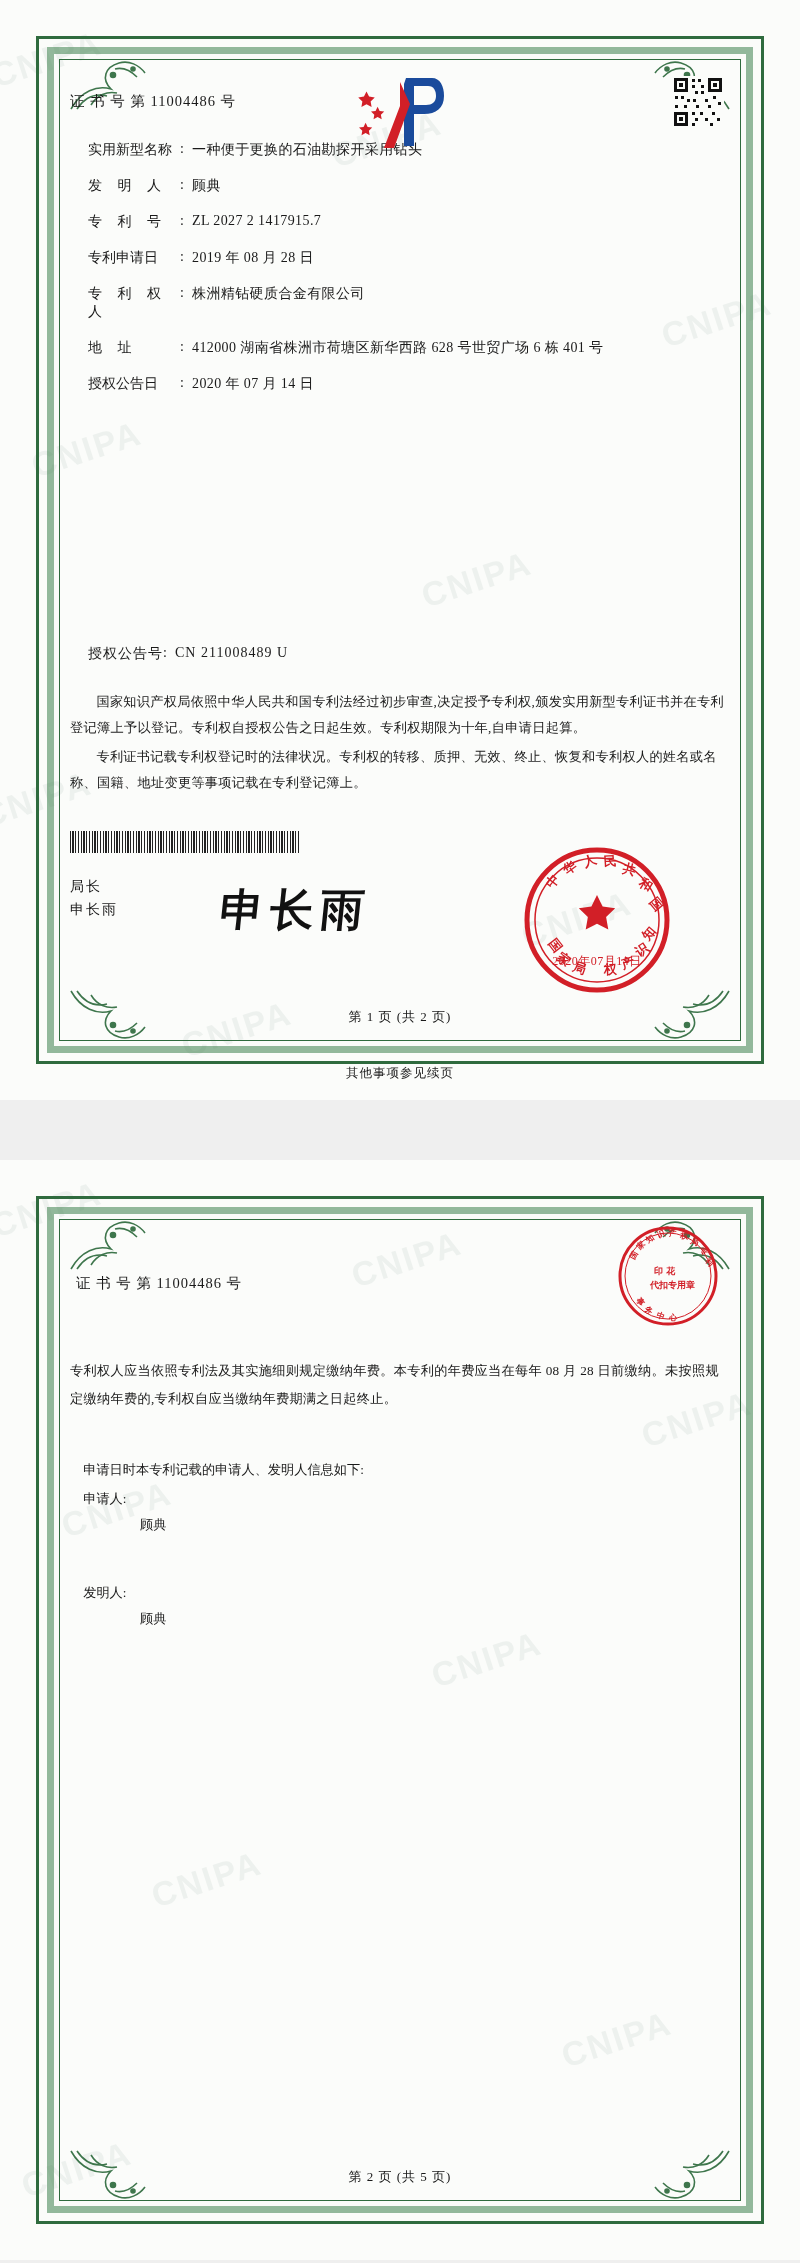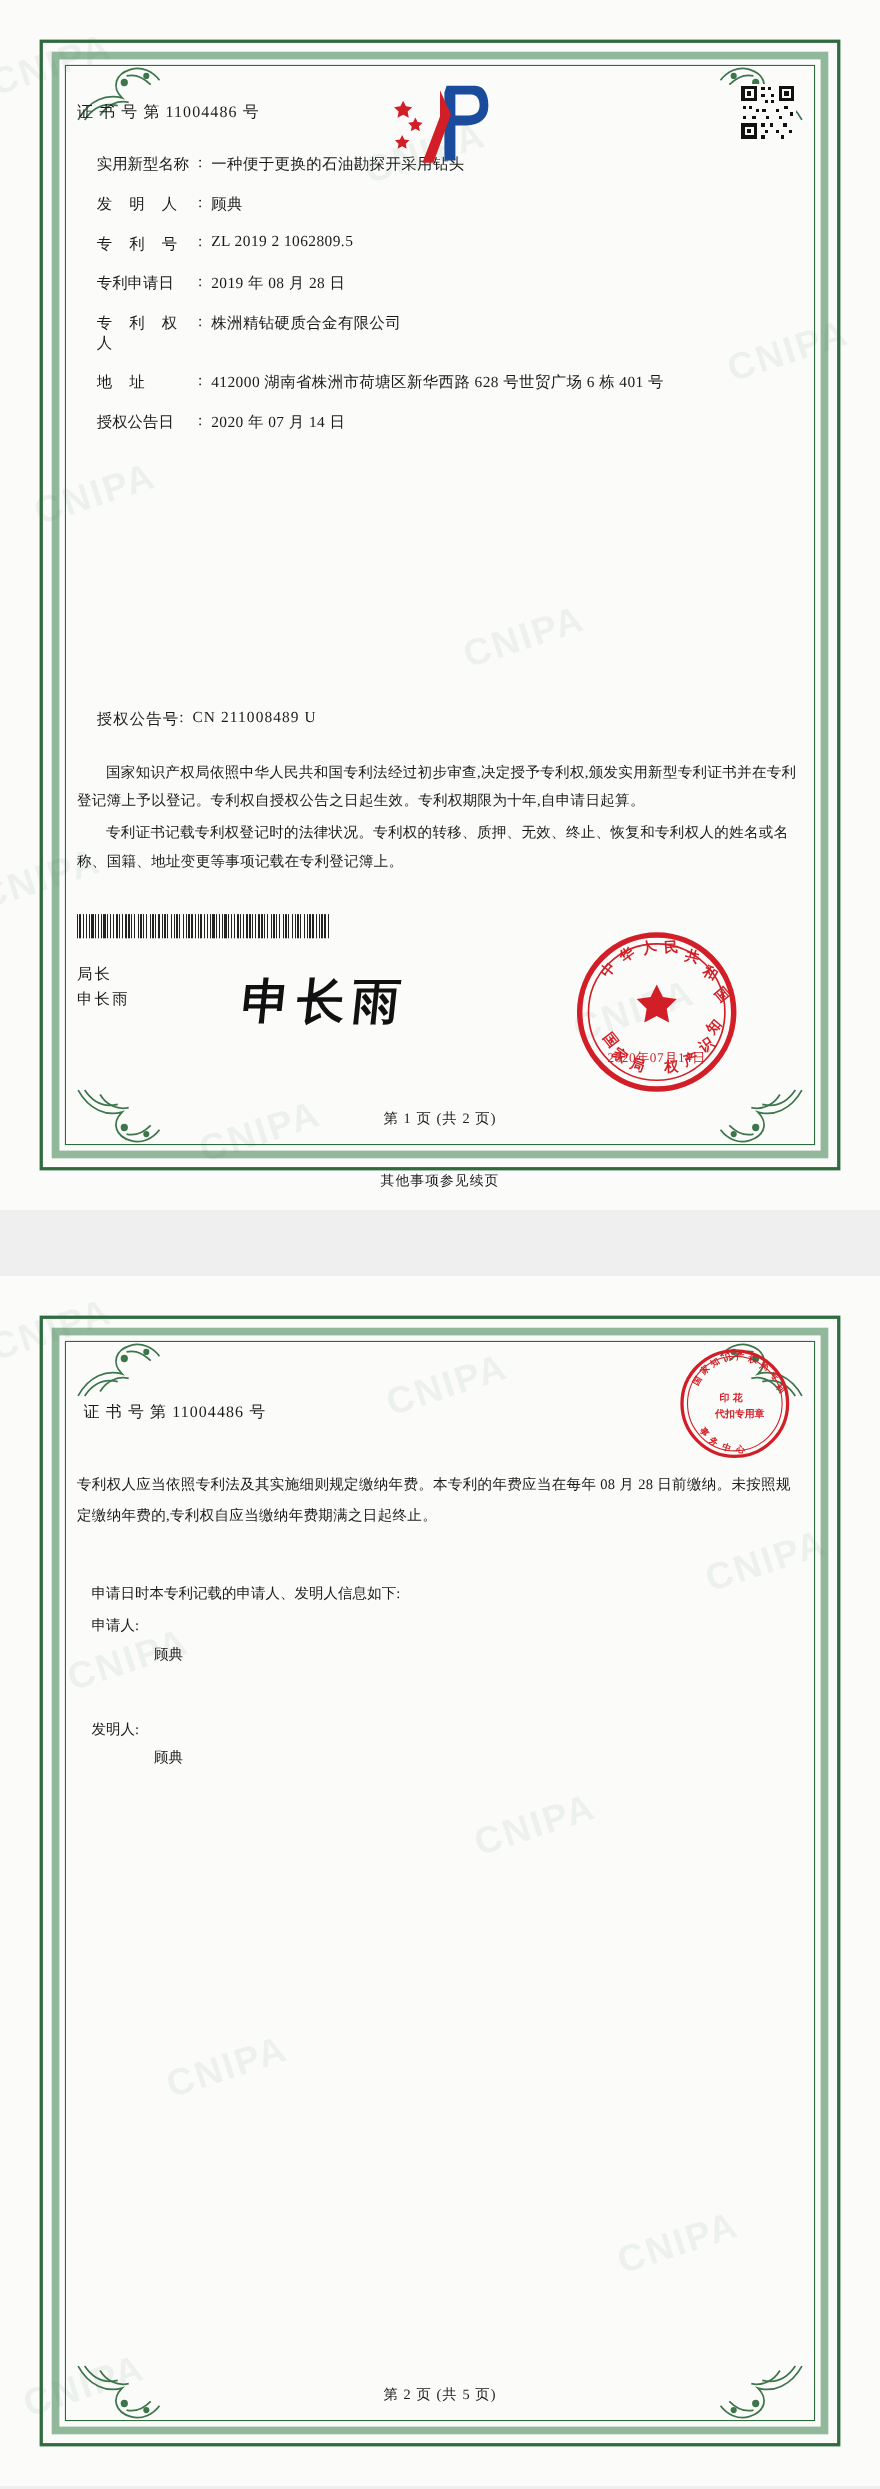--- a/index.html
+++ b/index.html
@@ -235,21 +235,21 @@
     width: 104px;
     height: 104px;
   }
   .p2-cert-no {
     font-size: 14.5px;
     letter-spacing: 1px;
     margin-top: 44px;
     padding-left: 6px;
   }
   .p2-para {
-    margin-top: 43px;
+    margin-top: 64px;
     font-size: 13.2px;
     line-height: 2.1;
     letter-spacing: 0.3px;
     text-indent: 0;
   }
   .p2-section {
     margin-top: 44px;
     font-size: 13.2px;
     line-height: 2.1;
     text-indent: 1em;
@@ -393,21 +393,21 @@
         <div class="f-value">一种便于更换的石油勘探开采用钻头</div>
       </div>
       <div class="field-row">
         <div class="f-label">发 明 人</div>
         <div class="f-colon">:</div>
         <div class="f-value">顾典</div>
       </div>
       <div class="field-row">
         <div class="f-label">专 利 号</div>
         <div class="f-colon">:</div>
-        <div class="f-value">ZL 2019 2 1062809.5</div>
+        <div class="f-value">ZL 2027 2 1417915.7</div>
       </div>
       <div class="field-row">
         <div class="f-label tight">专利申请日</div>
         <div class="f-colon">:</div>
         <div class="f-value">2019 年 08 月 28 日</div>
       </div>
       <div class="field-row">
         <div class="f-label">专 利 权 人</div>
         <div class="f-colon">:</div>
         <div class="f-value">株洲精钻硬质合金有限公司</div>

